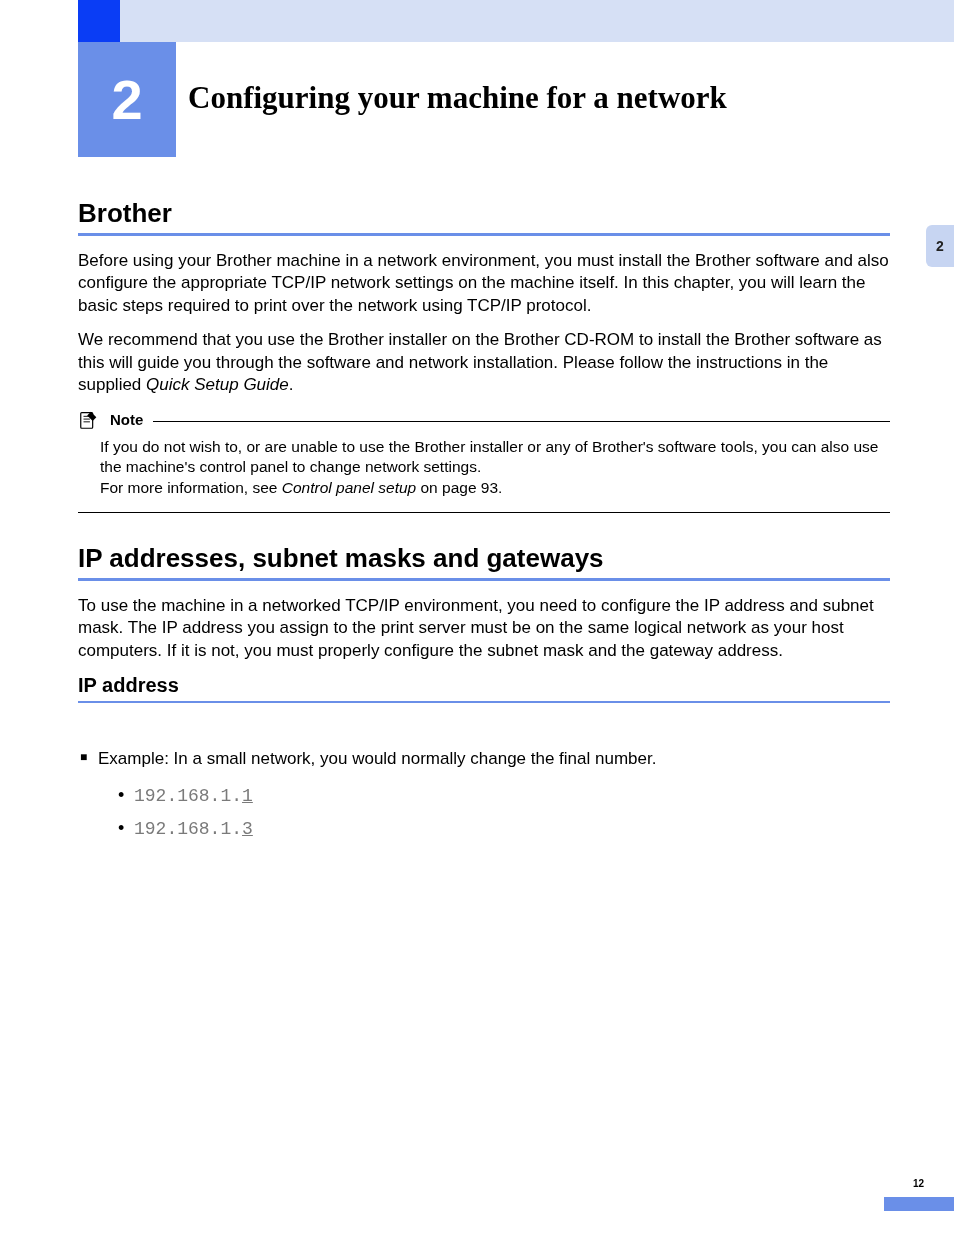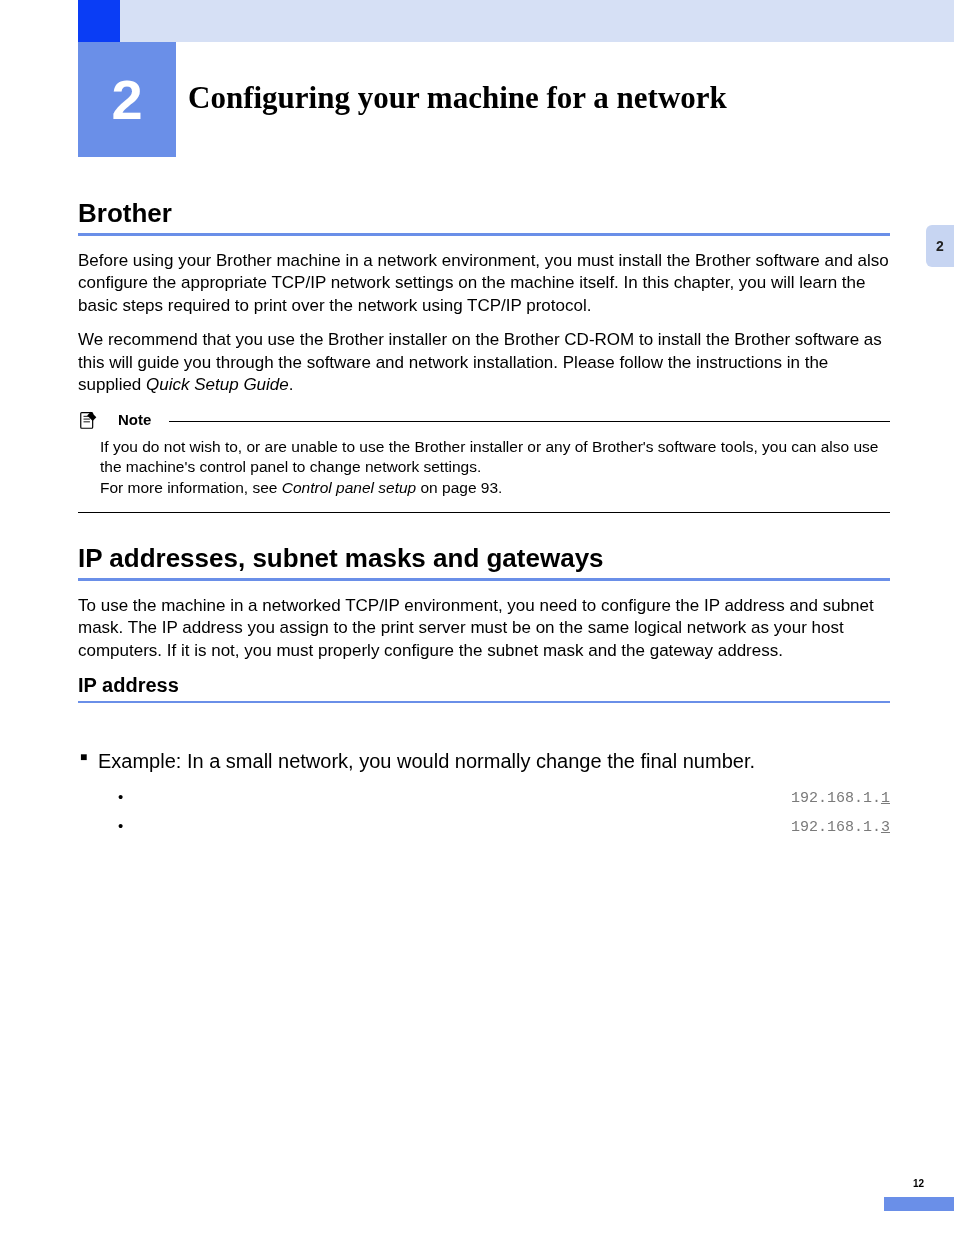--- a/index.html
+++ b/index.html
@@ -8,33 +8,33 @@
   .top-bar { position: absolute; top: 0; left: 120px; width: 834px; height: 42px; background: #d6e0f5; }
   .top-square { position: absolute; top: 0; left: 78px; width: 42px; height: 42px; background: #0a3df5; }
   .chapter-box { position: absolute; top: 42px; left: 78px; width: 98px; height: 115px; background: #6a8fe8; color: #fff; font-size: 56px; font-weight: bold; display: flex; align-items: center; justify-content: center; }
   .chapter-title { position: absolute; top: 80px; left: 188px; font-size: 31px; font-weight: bold; font-family: Liberation Serif, serif; }
   .content { position: absolute; top: 190px; left: 78px; width: 812px; }
   h2.section { font-size: 26px; font-weight: bold; margin-top: 8px; margin-bottom: 2px; }
   .rule-major { border: none; border-top: 3px solid #6a8fe8; margin: 4px 0 14px 0; }
   p.body { font-size: 17px; line-height: 1.32; margin-bottom: 12px; }
   .italic { font-style: italic; }
   .note-block { margin: 6px 0 30px 0; }
-  .note-head { display: flex; align-items: center; gap: 18px; }
+  .note-head { display: flex; align-items: center; gap: 10px; }
   .note-icon { width: 22px; height: 22px; }
   .note-label { font-weight: bold; font-size: 15px; }
   .note-line { flex: 1; height: 0; border-top: 1.5px solid #000; position: relative; top: 2px; }
   .note-body { font-size: 15.5px; line-height: 1.32; margin: 6px 0 0 22px; }
   .note-block hr.end { border: none; border-top: 1.5px solid #000; margin-top: 14px; }
   h3.subsection { font-size: 20px; font-weight: bold; margin-bottom: 2px; color: #000; }
   .rule-minor { border: none; border-top: 2px solid #6a8fe8; margin: 4px 0 12px 0; }
   .bullet-sq { list-style: none; margin: 8px 0 8px 2px; }
-  .bullet-sq li { font-size: 20px; line-height: 1.4; padding-left: 18px; position: relative; margin-top: 44px; }
+  .bullet-sq li { font-size: 17px; line-height: 1.4; padding-left: 18px; position: relative; margin-top: 44px; }
   .bullet-sq li::before { content: "■"; position: absolute; left: 0; font-size: 12px; top: 2px; }
   .dot-list { list-style: none; margin: 6px 0 0 40px; }
-  .dot-list li { font-size: 15px; line-height: 1.8; padding-left: 16px; position: relative; text-align: right; }
+  .dot-list li { font-size: 18px; line-height: 1.8; padding-left: 16px; position: relative; }
   .dot-list li::before { content: "•"; position: absolute; left: 0; top: 0; }
   .mono { font-family: "Courier New", monospace; color: #7a7a7a; }
   .mono .u { text-decoration: underline; }
   .side-tab { position: absolute; right: 0; top: 225px; width: 28px; height: 42px; background: #c7d5f2; border-radius: 6px 0 0 6px; display: flex; align-items: center; justify-content: center; font-size: 14px; font-weight: bold; color: #222; }
   .page-num { position: absolute; right: 30px; bottom: 46px; font-size: 10px; font-weight: bold; }
   .bottom-bar { position: absolute; right: 0; bottom: 24px; width: 70px; height: 14px; background: #6a8fe8; }
 </style>
 </head>
 <body>
 

